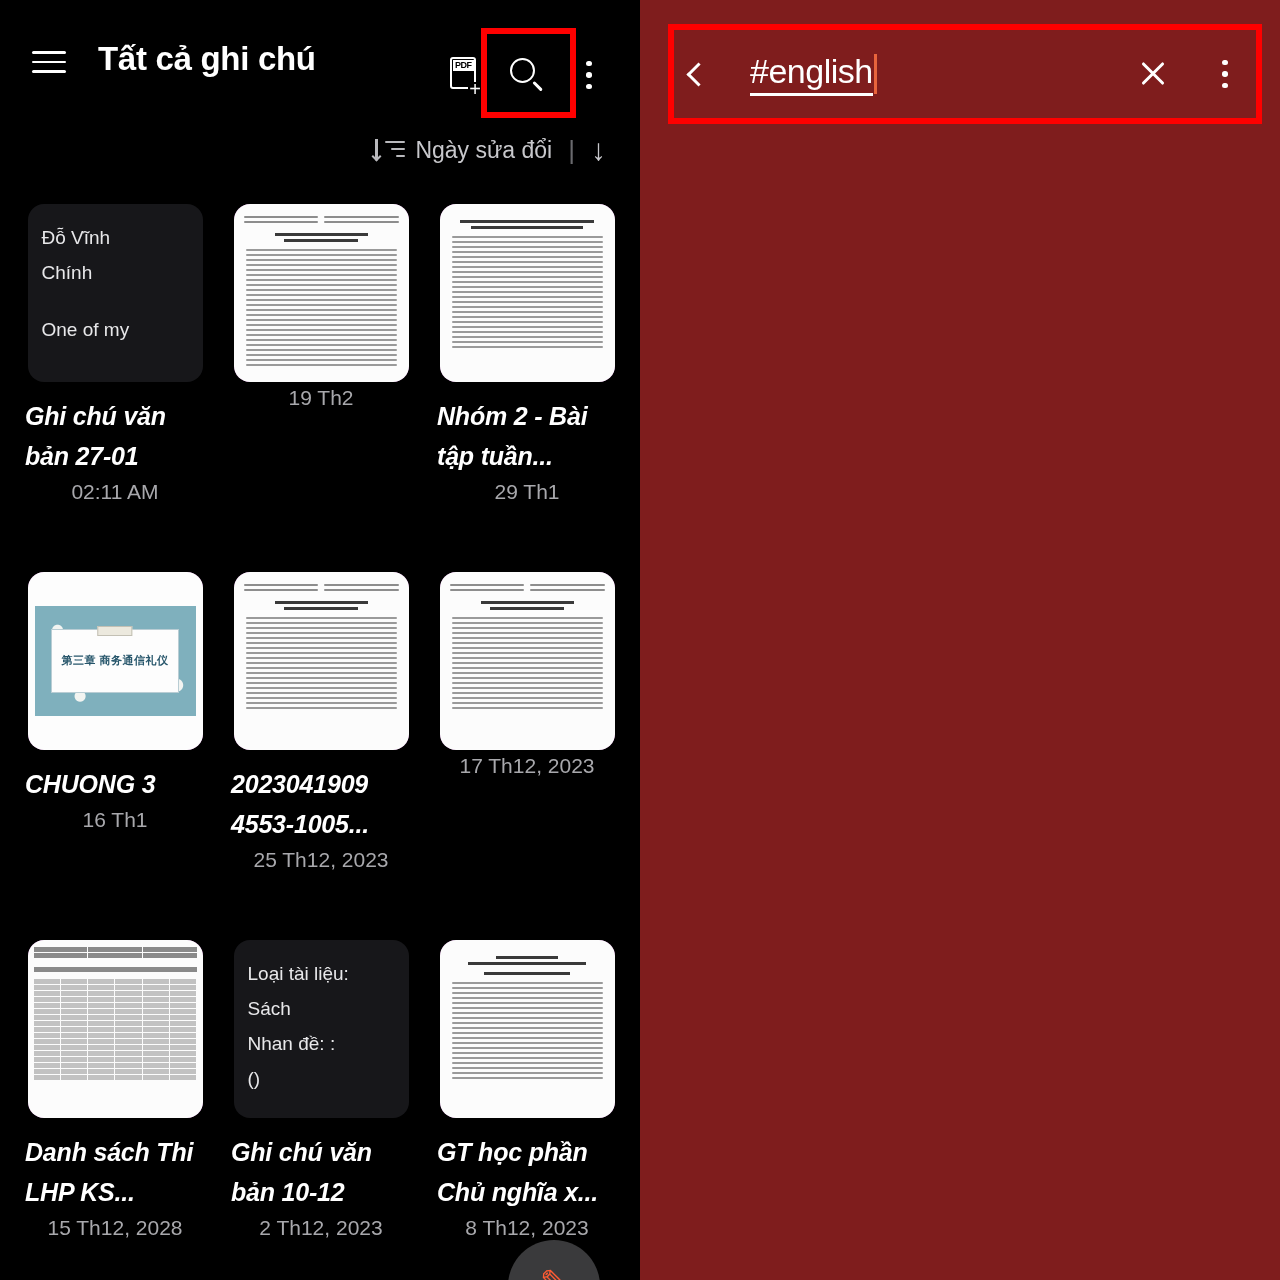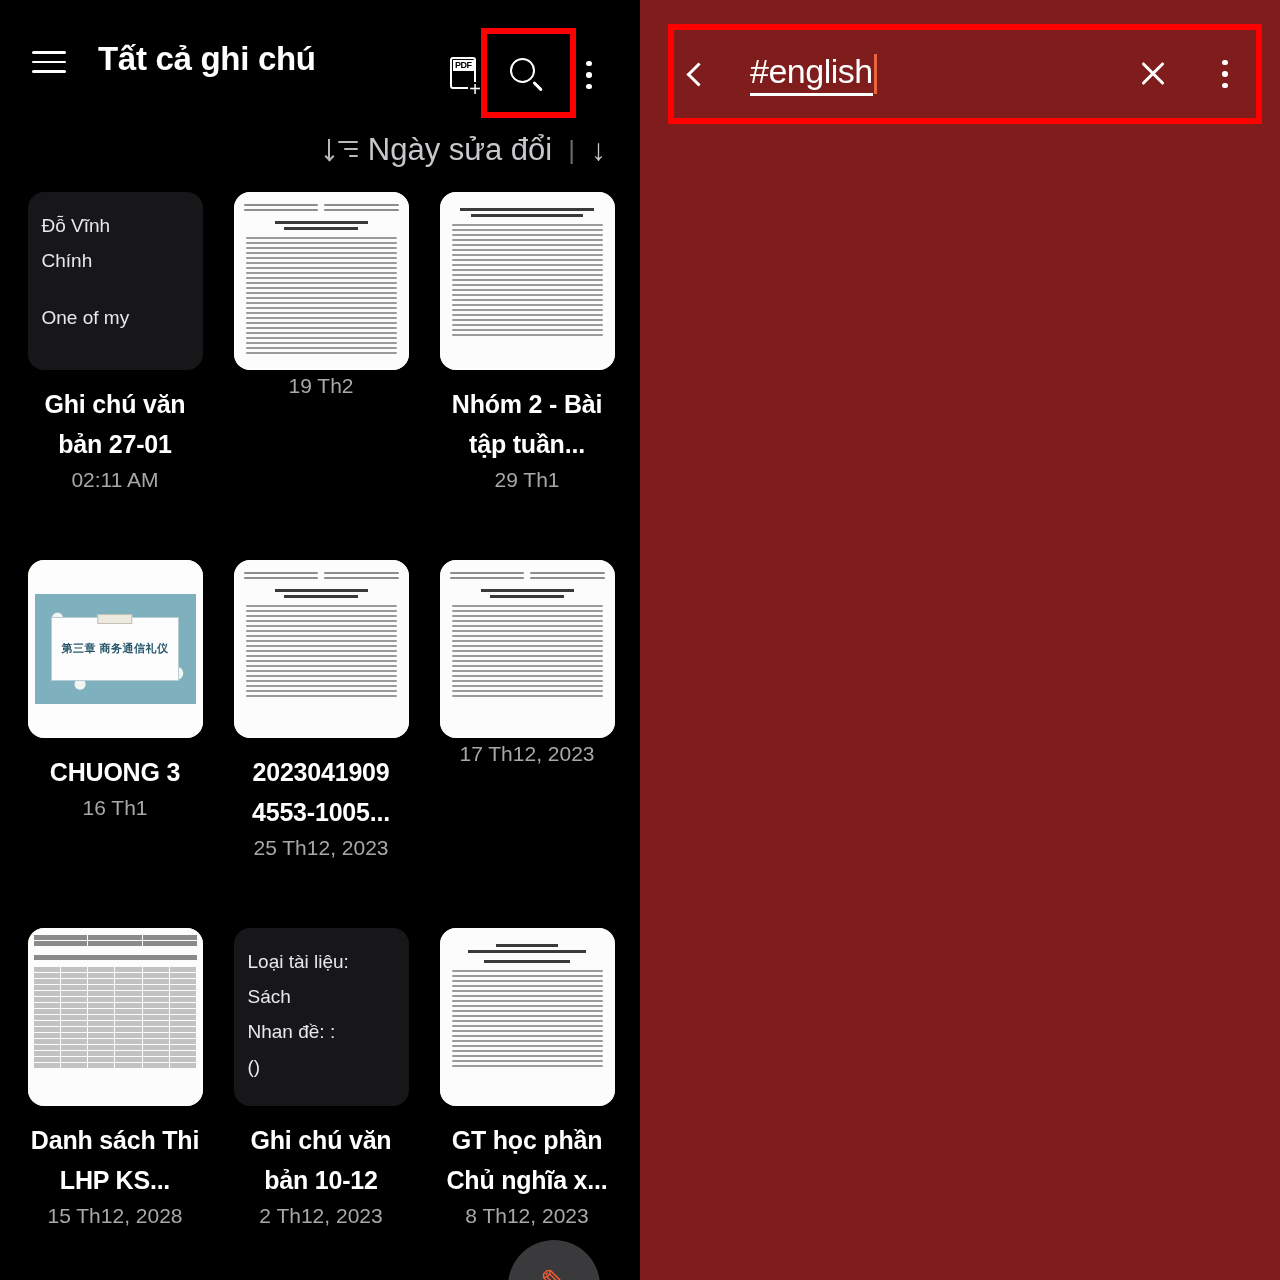--- a/index.html
+++ b/index.html
@@ -68,41 +68,41 @@
   .sort-icon { position: relative; width: 30px; height: 24px; margin-right: 10px; }
   .sort-icon .l { position: absolute; right: 0; height: 2.2px; background: #b9b9bd; border-radius: 2px; }
   .sort-icon .l1 { top: 3px; width: 20px; }
   .sort-icon .l2 { top: 10px; width: 14px; }
   .sort-icon .l3 { top: 17px; width: 9px; }
   .sort-icon .arr { position: absolute; left: 0; top: 1px; width: 2.2px; height: 20px; background: #b9b9bd; }
   .sort-icon .arrh {
     position: absolute; left: -2.2px; top: 15px; width: 7px; height: 7px;
     border-left: 2.2px solid #b9b9bd; border-bottom: 2.2px solid #b9b9bd; transform: rotate(-45deg);
   }
-  .sort-label { color: #c8c8cc; font-size: 31px; }
+  .sort-label { color: #c8c8cc; font-size: 23px; }
   .sort-sep { color: #6a6a6e; font-size: 26px; margin: 0 16px; }
   .sort-dir { color: #c8c8cc; font-size: 30px; line-height: 30px; }
 
   .grid {
-    position: absolute; left: 22px; top: 192px; width: 598px;
+    position: absolute; left: 22px; top: 204px; width: 598px;
     display: grid; grid-template-columns: repeat(3, 1fr); column-gap: 20px; row-gap: 68px;
   }
   .card { width: 100%; display: flex; flex-direction: column; align-items: center; }
   .thumb {
     width: 175px; height: 178px; border-radius: 16px; overflow: hidden;
     position: relative; background: #16161a;
   }
   .thumb.text {
     background: #17171a; padding: 16px 14px; color: #e8e8ea; font-size: 19px; line-height: 35px;
   }
   .thumb.text .gap { display: block; height: 22px; }
-  .thumb.paper { background: #fdba74; }
+  .thumb.paper { background: #701a75; }
   .card-title {
-    margin-top: 14px; color: #fff; font-size: 25px; font-weight: 700; text-align: center;
-    line-height: 40px; letter-spacing: -0.2px; width: 180px;
+    margin-top: 14px; color: #fff; font-size: 25px; font-weight: 700; text-align: left;
+    line-height: 40px; letter-spacing: -0.2px; width: 180px; font-style: italic;
   }
   .card-date { margin-top: 4px; color: #a8a8ac; font-size: 21px; text-align: center; }
 
   
   .doc { position: absolute; inset: 0; padding: 9px 10px; background: #fcfcfc; }
   .doc .hdr { display: flex; justify-content: space-between; gap: 6px; margin-bottom: 6px; }
   .doc .hdr div { flex: 1; }
   .doc .ln { height: 2px; background: #8d8d8d; margin: 3px 0; border-radius: 1px; }
   .doc .ttl { height: 3px; background: #3a3a3a; width: 60%; margin: 7px auto 3px; }
   .doc .ttl2 { height: 3px; background: #3a3a3a; width: 48%; margin: 0 auto 7px; }

